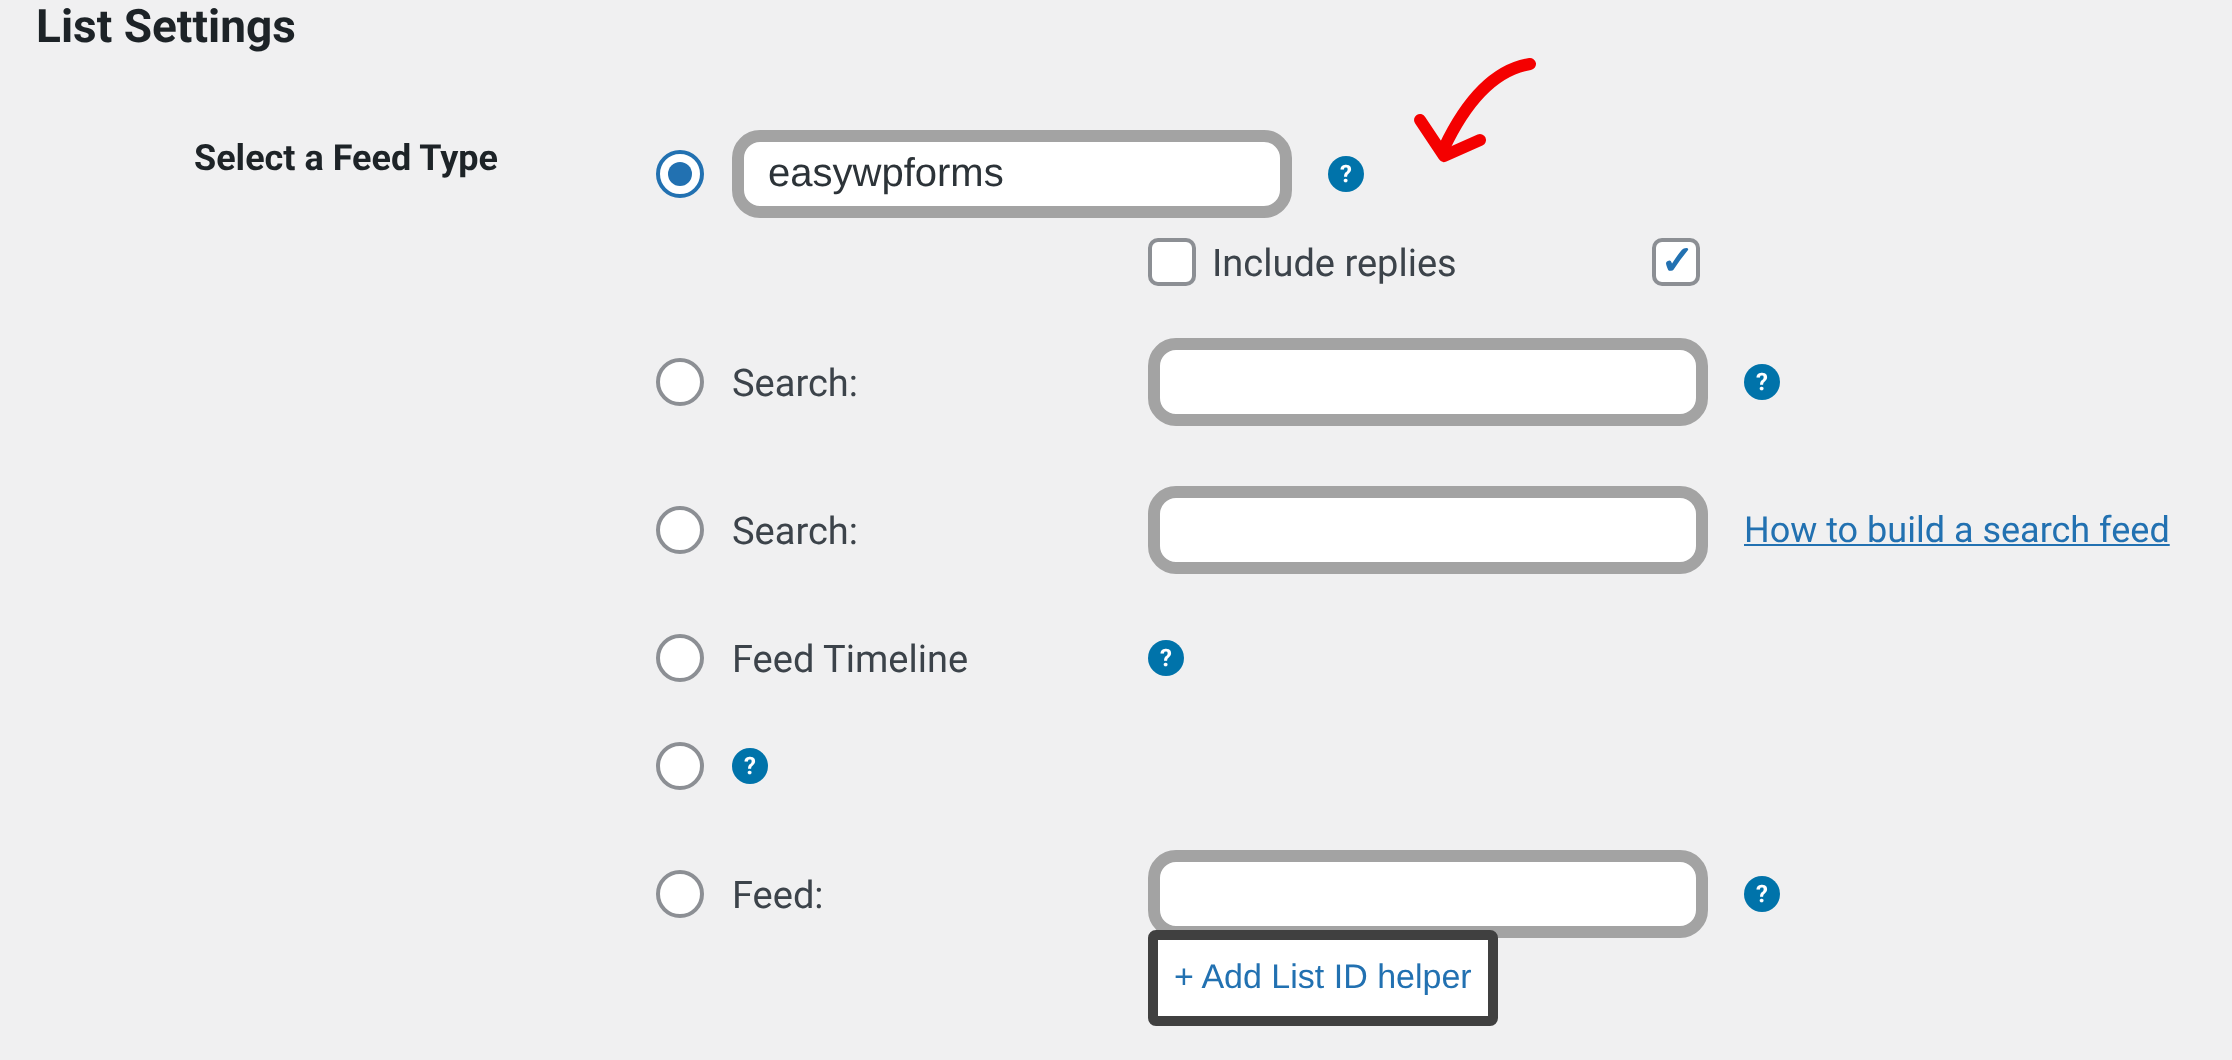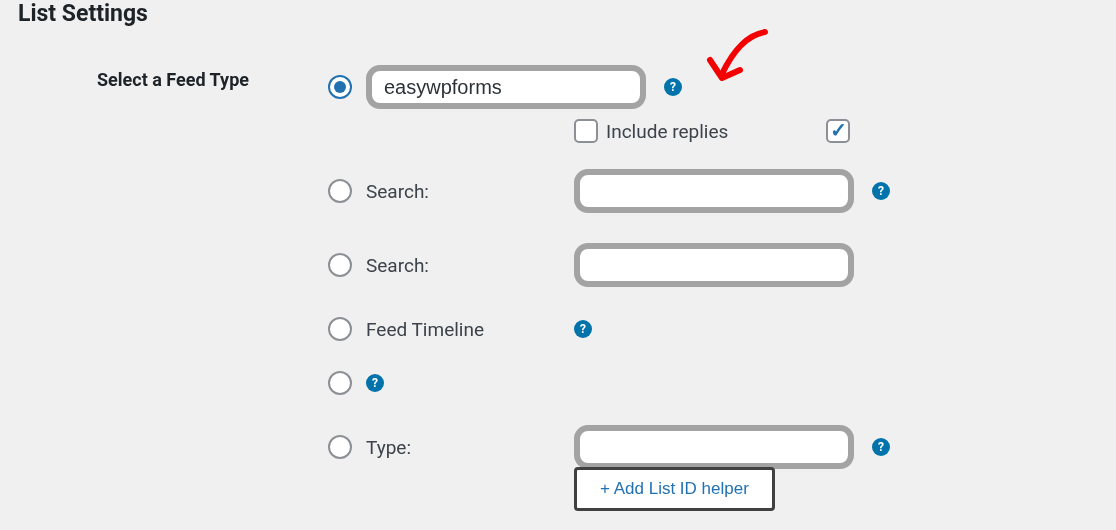--- a/index.html
+++ b/index.html
@@ -127,25 +127,25 @@
       font-size: 19px;
       color: #3c434a;
     }
     .link {
       color: #2271b1;
       text-decoration: underline;
       font-size: 18px;
       margin-left: 18px;
     }
     .btn-outline {
-      border: 3px solid #404040;
+      border: 5px solid #404040;
       background: #fff;
       color: #2271b1;
       border-radius: 4px;
-      padding: 9px 23px;
+      padding: 9px 8px;
       font-size: 17px;
       cursor: pointer;
       margin-left: 246px;
       margin-top: -14px;
     }
     .arrow-svg {
       position: absolute;
       top: 26px;
       left: 700px;
       pointer-events: none;
@@ -182,39 +182,40 @@
       <span class="radio-label">Search:</span>
       <input type="text" class="text-input" value="" style="">
       <span class="help-icon">?</span>
     </div>
 
     
     <div class="row">
       <input type="radio" name="ft" class="radio" style="">
       <span class="radio-label">Search:</span>
       <input type="text" class="text-input" value="" style="">
+      <a href="#" class="link">How to build a search feed</a>
     </div>
 
     
     <div class="row">
       <input type="radio" name="ft" class="radio" style="">
       <span class="radio-label">Feed Timeline</span>
       <span class="help-icon" style="margin-left:0">?</span>
     </div>
 
     
     <div class="row">
       <input type="radio" name="ft" class="radio" style="">
       <span class="help-icon" style="margin-left:0">?</span>
     </div>
 
     
     <div class="row tight">
       <input type="radio" name="ft" class="radio" style="">
-      <span class="radio-label">Type:</span>
+      <span class="radio-label">Feed:</span>
       <input type="text" class="text-input" value="" style="">
       <span class="help-icon">?</span>
     </div>
     <button class="btn-outline">+ Add List ID helper</button>
 
   </div>
 </div>
 
 <svg class="arrow-svg" width="80" height="70">
   <path d="M 65 6 Q 40 10 22 48" stroke="#f40000" stroke-width="6" fill="none" stroke-linecap="round"></path>

